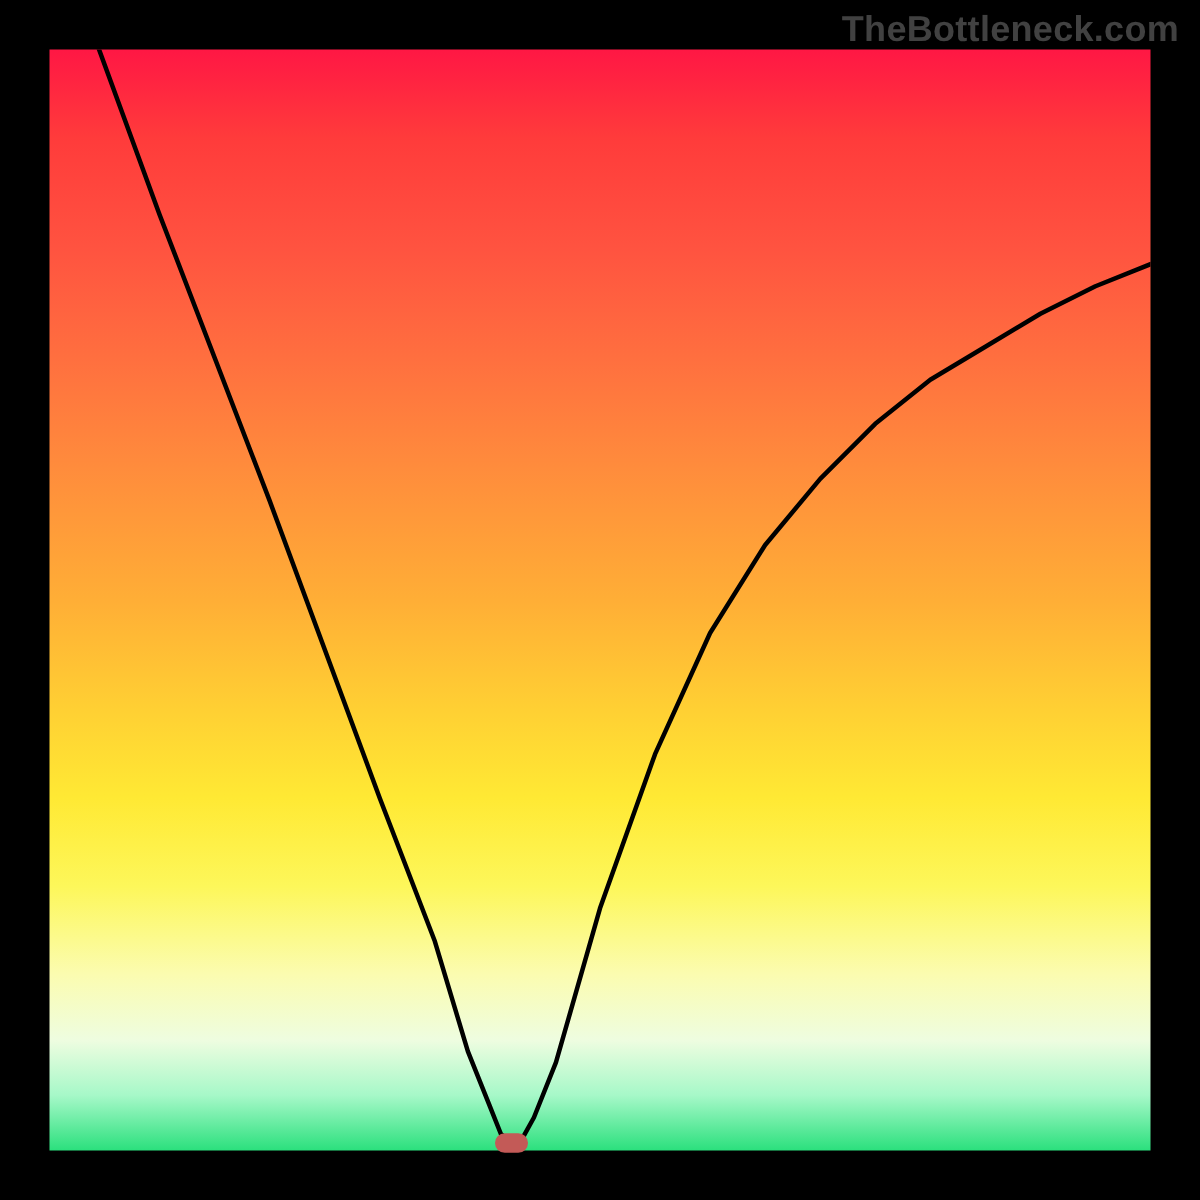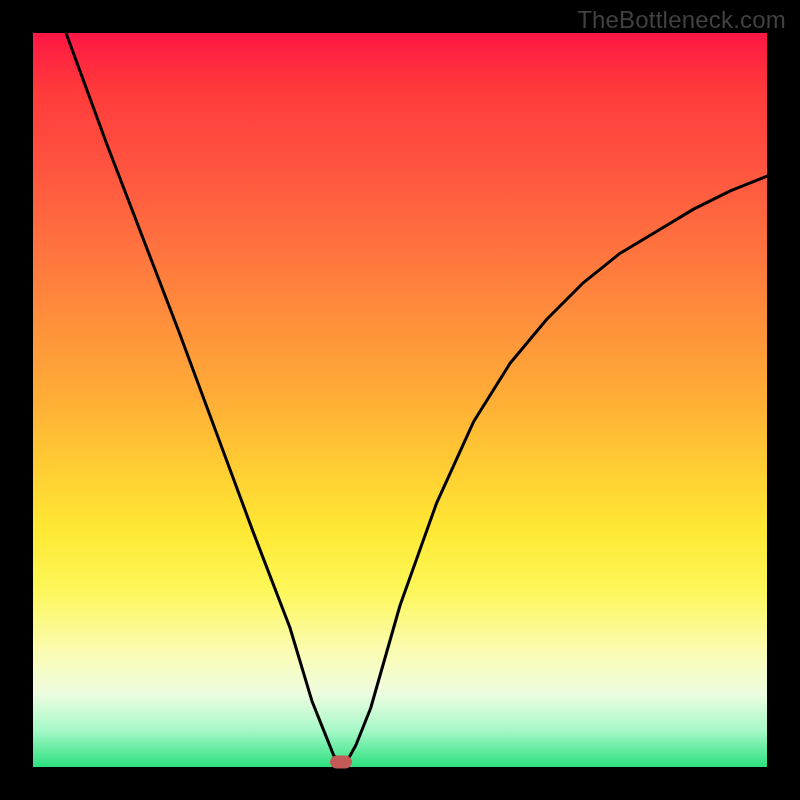--- a/index.html
+++ b/index.html
@@ -47,21 +47,21 @@
     background: #c35a57;
     border-radius: 7px;
     transform: translate(-50%, -50%);
   }
   .watermark {
     position: absolute;
     top: 6px;
     right: 14px;
     color: #414141;
     font-size: 24px;
-    font-weight: 400;
+    font-weight: 700;
     letter-spacing: 0.2px;
   }
 </style>
 </head>
 <body>
 
 <div class="plot-area">
   <svg class="curve-svg" viewBox="0 0 734 734" preserveAspectRatio="none">
     <path id="curve-path" fill="none" stroke="#000" stroke-width="3" stroke-linecap="round" stroke-linejoin="round" d="M33.03 0.00 L73.40 110.10 L146.80 300.94 L220.20 499.12 L256.90 594.54 L278.92 667.94 L293.60 704.64 L300.94 722.99 L308.28 728.86 L315.62 725.19 L322.96 711.98 L337.64 675.28 L367.00 572.52 L403.70 469.76 L440.40 389.02 L477.10 330.30 L513.80 286.26 L550.50 249.56 L587.20 220.20 L623.90 198.18 L660.60 176.16 L697.30 157.81 L734.00 143.13"></path>
   </svg>

